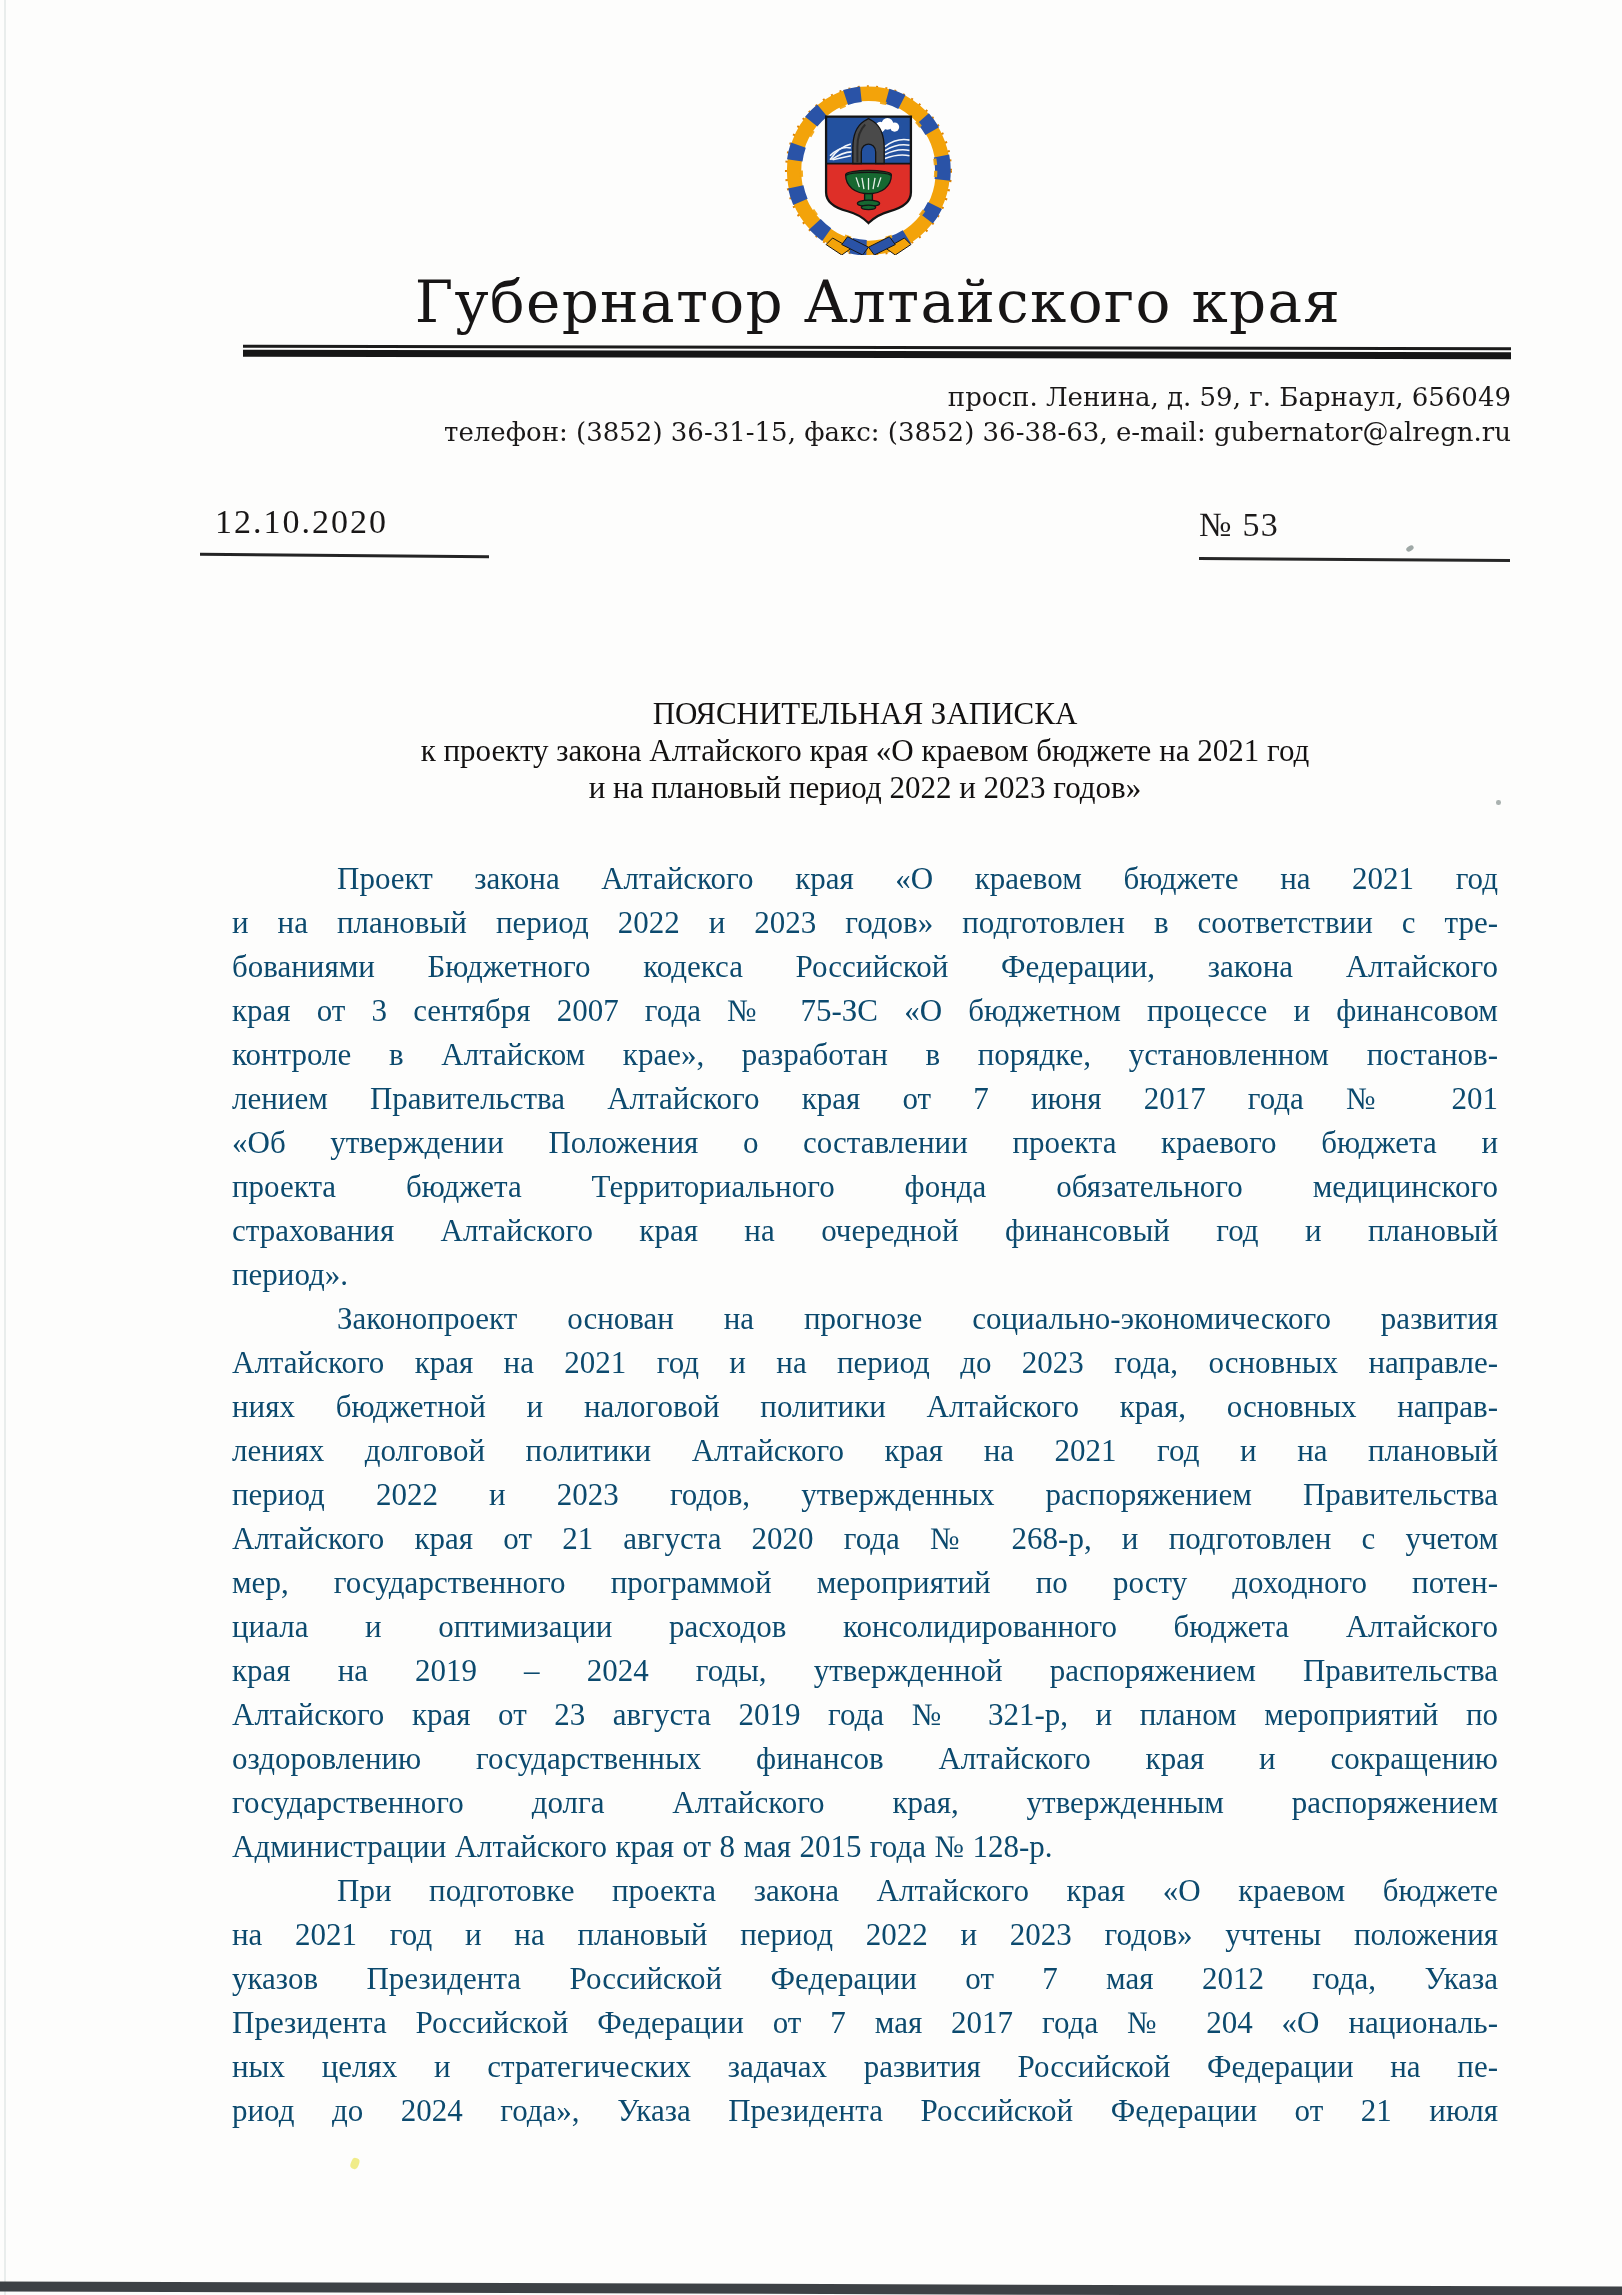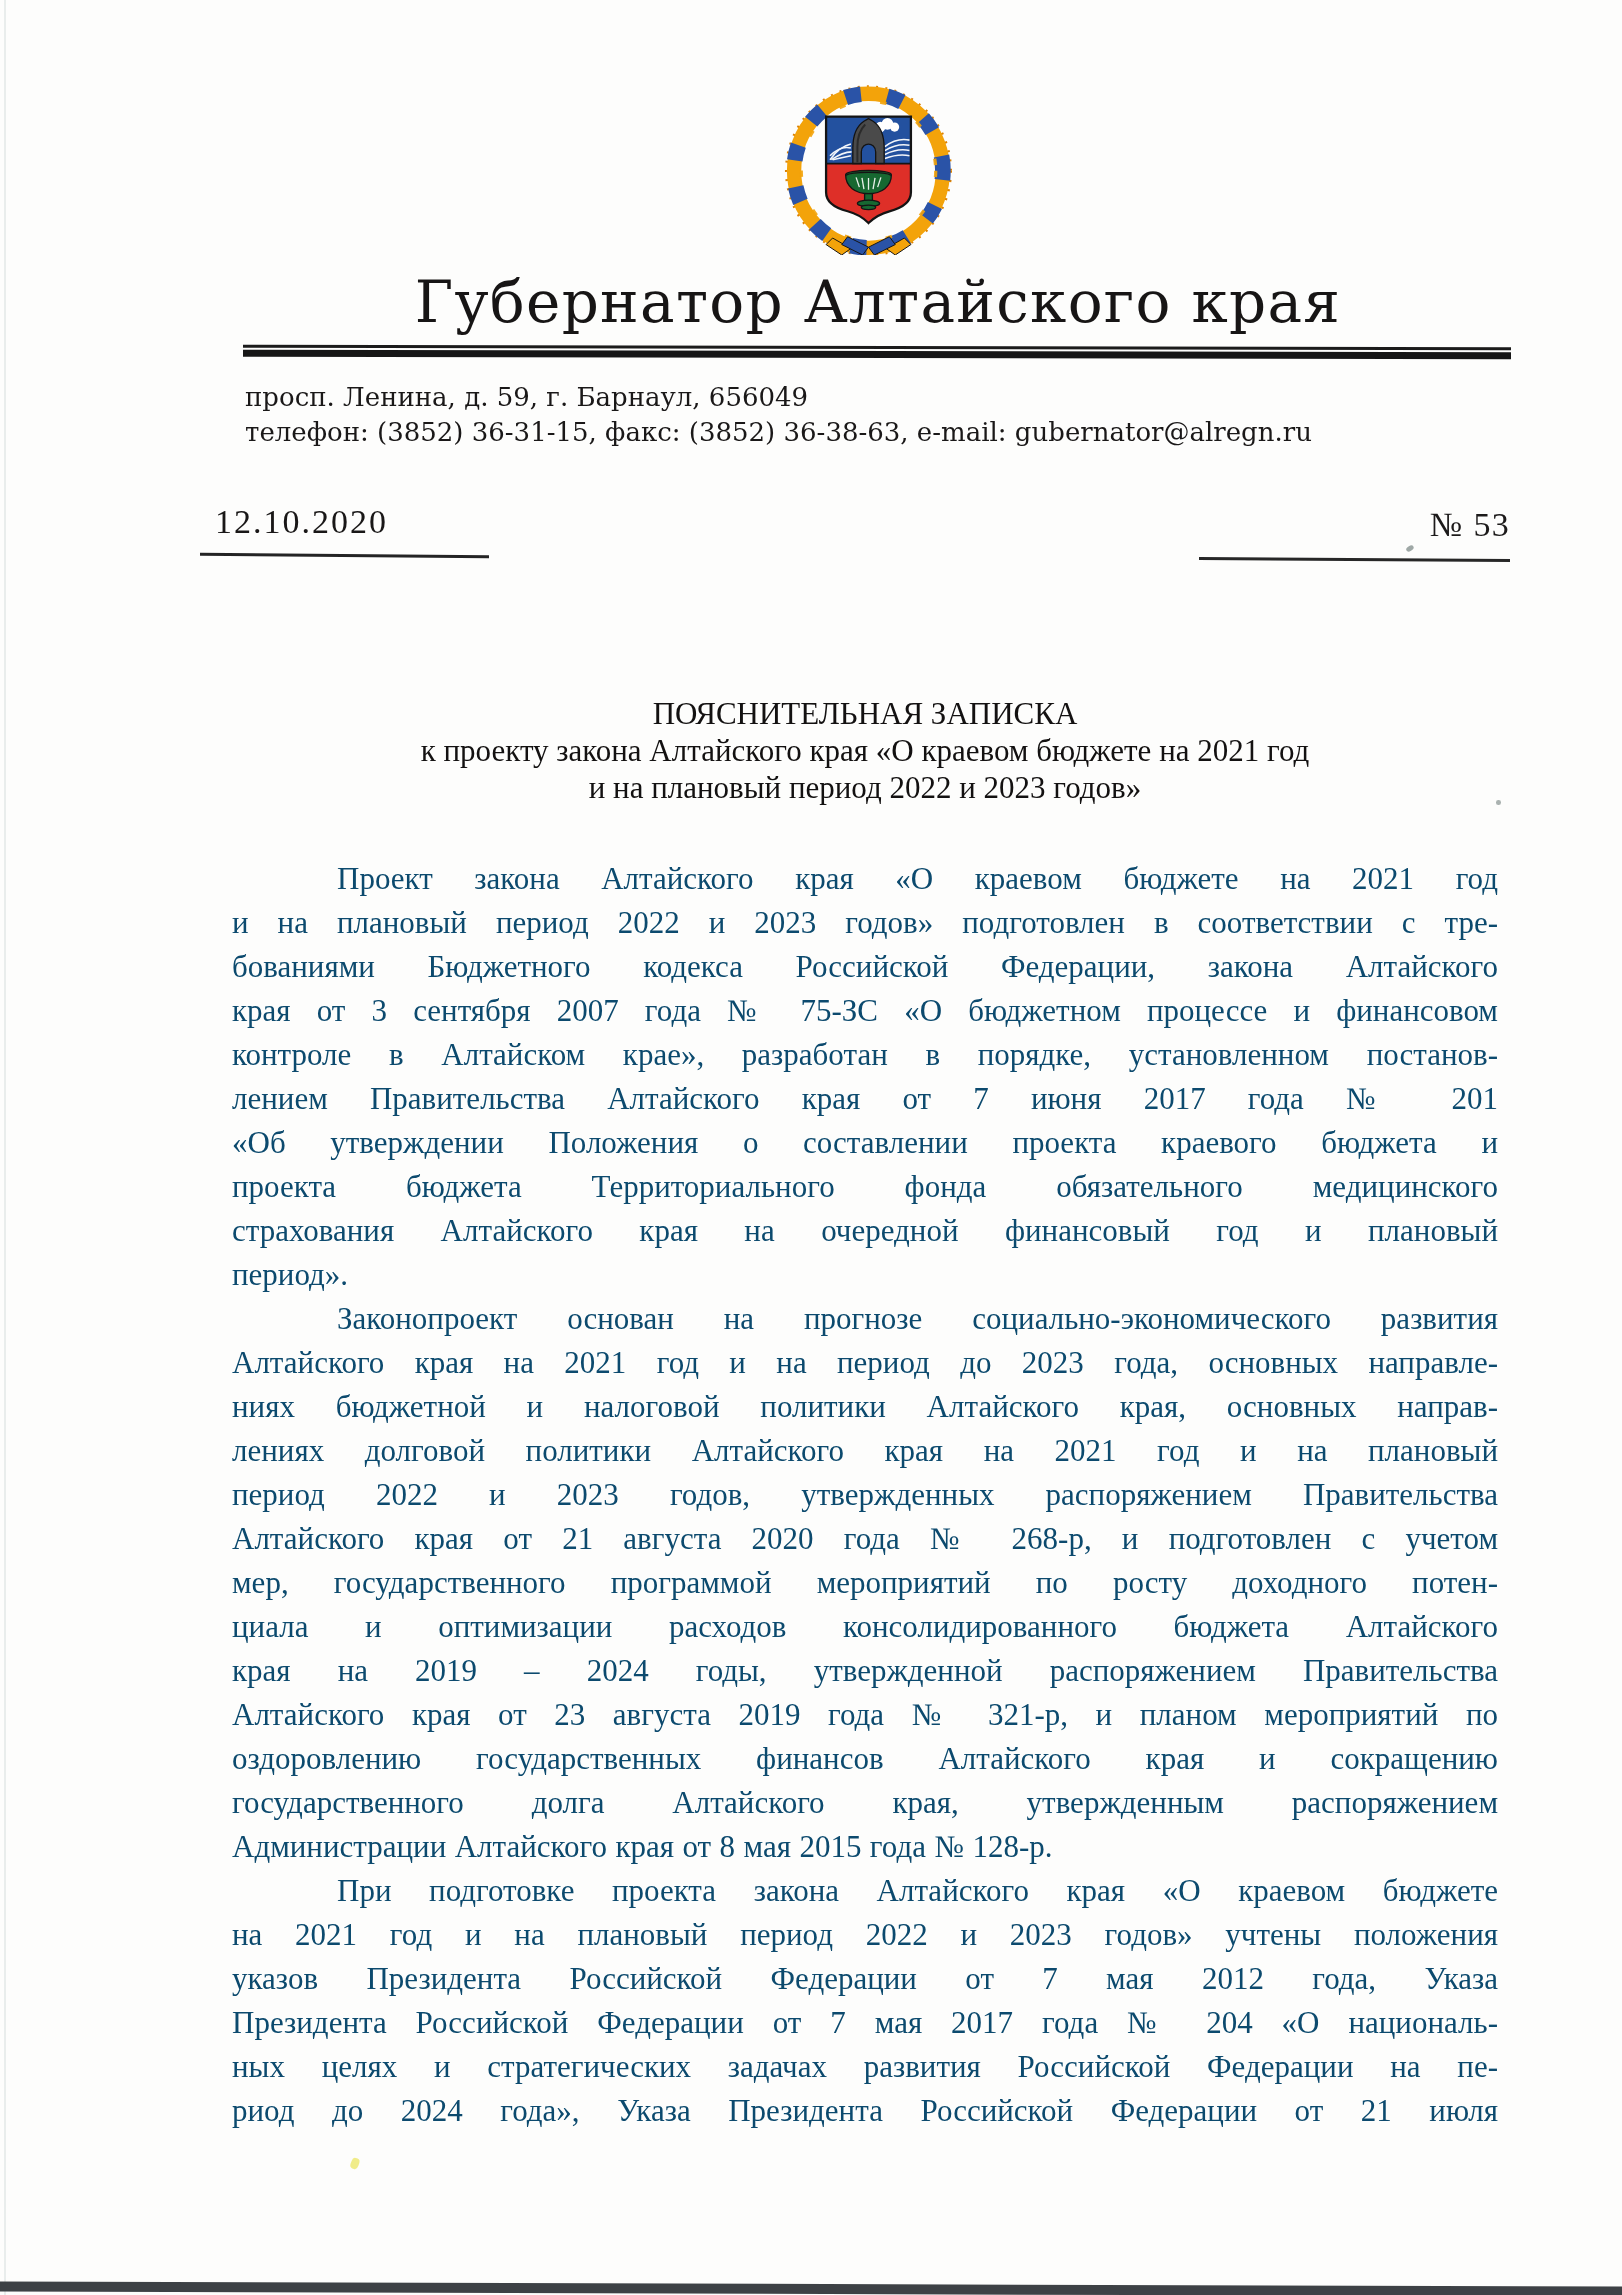--- a/index.html
+++ b/index.html
@@ -33,37 +33,37 @@
     font-size:58px;line-height:71px;font-weight:400;
     letter-spacing:1.3px;color:#171515;
     white-space:nowrap;
   }
   .rule{position:absolute;left:243px;top:346px;width:1268px;transform:rotate(0.12deg);}
   .rule .thin{height:2.6px;background:#1b1b1b;}
   .rule .gap{height:2.6px;}
   .rule .thick{height:6.5px;background:#161616;}
   .address{
     position:absolute;left:245px;top:380px;width:1266px;
-    text-align:left;
+    text-align:right;
     font-family:"DejaVu Serif","Liberation Serif",serif;
     font-size:26px;line-height:35px;color:#1a1818;
   }
 
   
   .doc-date{
     position:absolute;left:215px;top:503px;
     font-size:34px;letter-spacing:2px;color:#191717;
   }
   .date-underline{
     position:absolute;left:200px;top:554px;width:289px;height:3.3px;
     background:#242424;transform:rotate(0.5deg);
   }
   .doc-number{
     position:absolute;left:1199px;top:506px;width:311px;
-    text-align:right;font-size:34px;letter-spacing:1.3px;color:#1c1a1a;
+    text-align:left;font-size:34px;letter-spacing:1.3px;color:#1c1a1a;
   }
   .number-underline{
     position:absolute;left:1199px;top:558px;width:311px;height:3.3px;
     background:#272727;transform:rotate(0.35deg);
   }
 
   
   .doc-heading{
     position:absolute;left:232px;top:695px;width:1266px;
     font-size:31px;line-height:37px;color:#131111;

